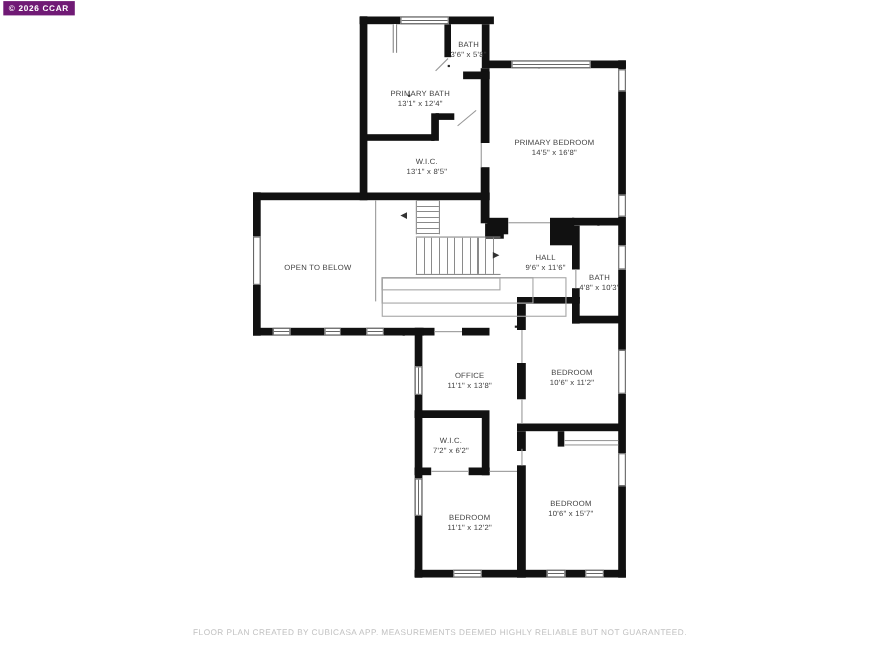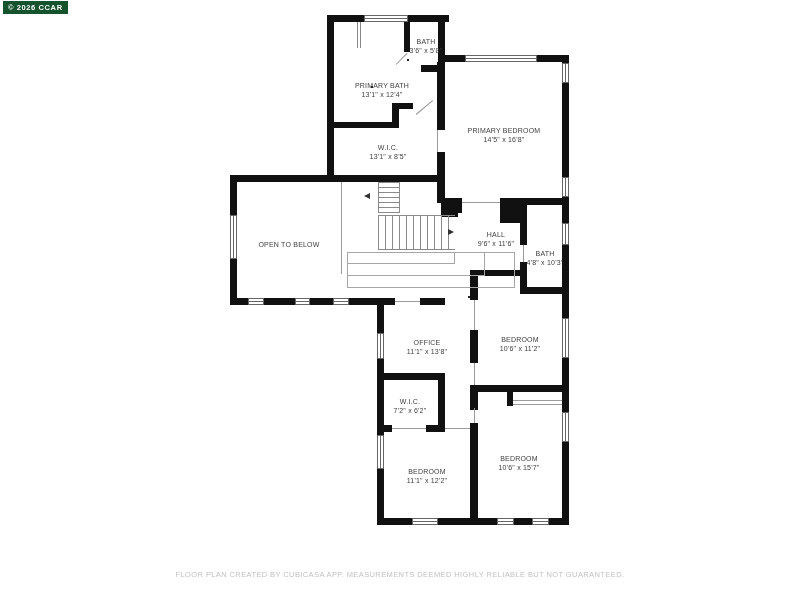--- a/index.html
+++ b/index.html
@@ -53,21 +53,21 @@
   .room-label .nm{display:block;}
   .room-label .dm{display:block;}
   #footer{
     position:absolute;left:0;top:570px;width:800px;
     text-align:center;color:#c2c2c2;font-size:7.5px;letter-spacing:.4px;
   }
 </style>
 </head>
 <body>
 
-<div id="badge" style="background: #14532d; color: rgb(255, 255, 255);">© 2026 CCAR</div>
+<div id="badge" style="background: #701a75; color: rgb(255, 255, 255);">© 2026 CCAR</div>
 
 <div id="plan">
     <div class="dot" style="left: 543px; top: 203px; width: 2px; height: 2px;"></div>
     <div class="dot" style="left: 479px; top: 389px; width: 2px; height: 2px;"></div>
     <div class="dot" style="left: 444px; top: 521px; width: 2px; height: 2px;"></div>
     <div class="dot" style="left: 366px; top: 303px; width: 2px; height: 2px;"></div>
     <div class="dot" style="left: 468px; top: 296px; width: 2px; height: 2px;"></div>
     <div class="dot" style="left: 563px; top: 128px; width: 2px; height: 2px;"></div>
     <div class="dot" style="left: 489px; top: 60px; width: 2px; height: 2px;"></div>
     <div class="dot" style="left: 407px; top: 59px; width: 2px; height: 2px;"></div>

